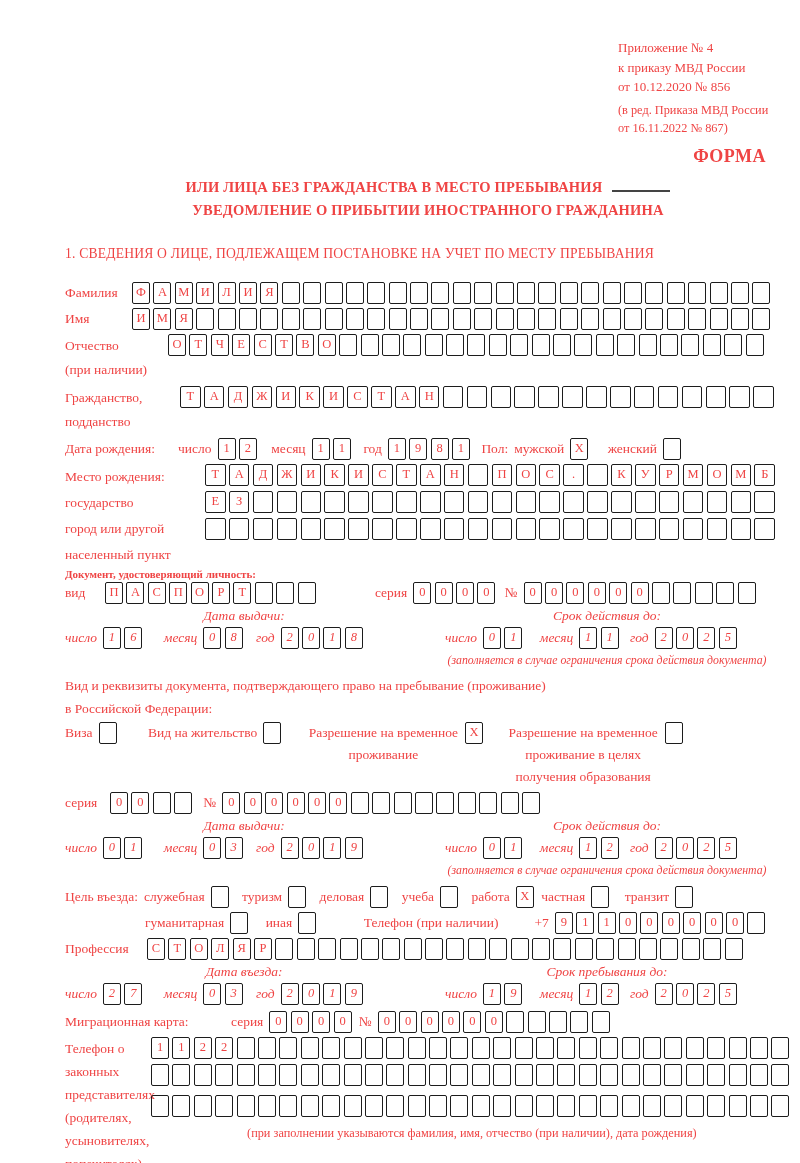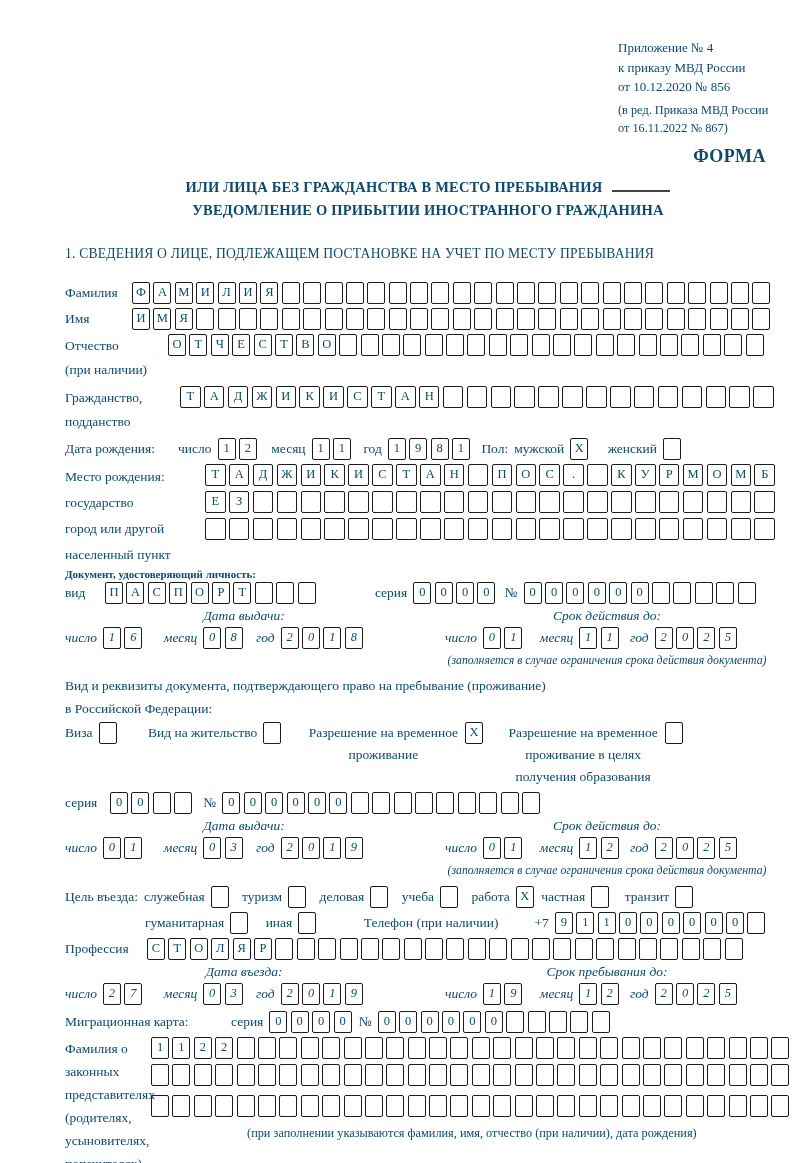--- a/index.html
+++ b/index.html
@@ -1,18 +1,18 @@
 <!DOCTYPE html>
 <html><head>
 <meta charset="utf-8">
 <style>
   html,body { margin:0; padding:0; background:#e8e8e8; }
   .page {
     position:relative; width:800px; height:1163px; margin:0 auto;
-    background:#ffffff; color:#0c4a6e;
+    background:#ffffff; color:#ef4444;
     font-family:"Liberation Serif","DejaVu Serif",serif;
     font-size:13.5px; overflow:hidden;
   }
   .hdr { position:absolute; left:618px; top:38px; font-size:13px; line-height:19.5px; }
   .hdr .ed { font-size:12.3px; line-height:18px; margin-top:4px; }
   .forma { position:absolute; top:146px; left:620px; width:146px; text-align:right;
            font-weight:bold; font-size:18px; letter-spacing:.5px; }
   .content { position:absolute; left:65px; top:176px; width:726px; }
   .title { text-align:center; font-weight:bold; font-size:14.5px; line-height:23px; margin-bottom:24px; letter-spacing:.2px; }
   .blank { display:inline-block; width:58px; height:14px; border-bottom:2px solid #444; margin-left:10px; }
@@ -683,21 +683,21 @@
           <span class="cell"></span>
           <span class="cell"></span>
           <span class="cell"></span>
           <span class="cell"></span>
           <span class="cell"></span>
         </span>
     </div>
 
     <div class="frow top">
       <span class="lbl2" style="width:86px;line-height:23px">
-        <span class="lln">Фамилия о</span>
+        <span class="lln">Телефон о</span>
         <span class="lln">законных</span>
         <span class="lln">представителях</span>
         <span class="lln">(родителях,</span>
         <span class="lln">усыновителях,</span>
         <span class="lln">попечителях)</span>
       </span>
       <span>
         <div class="cellrow"><span class="cells">
               <span class="cell">1</span>
               <span class="cell">1</span>

